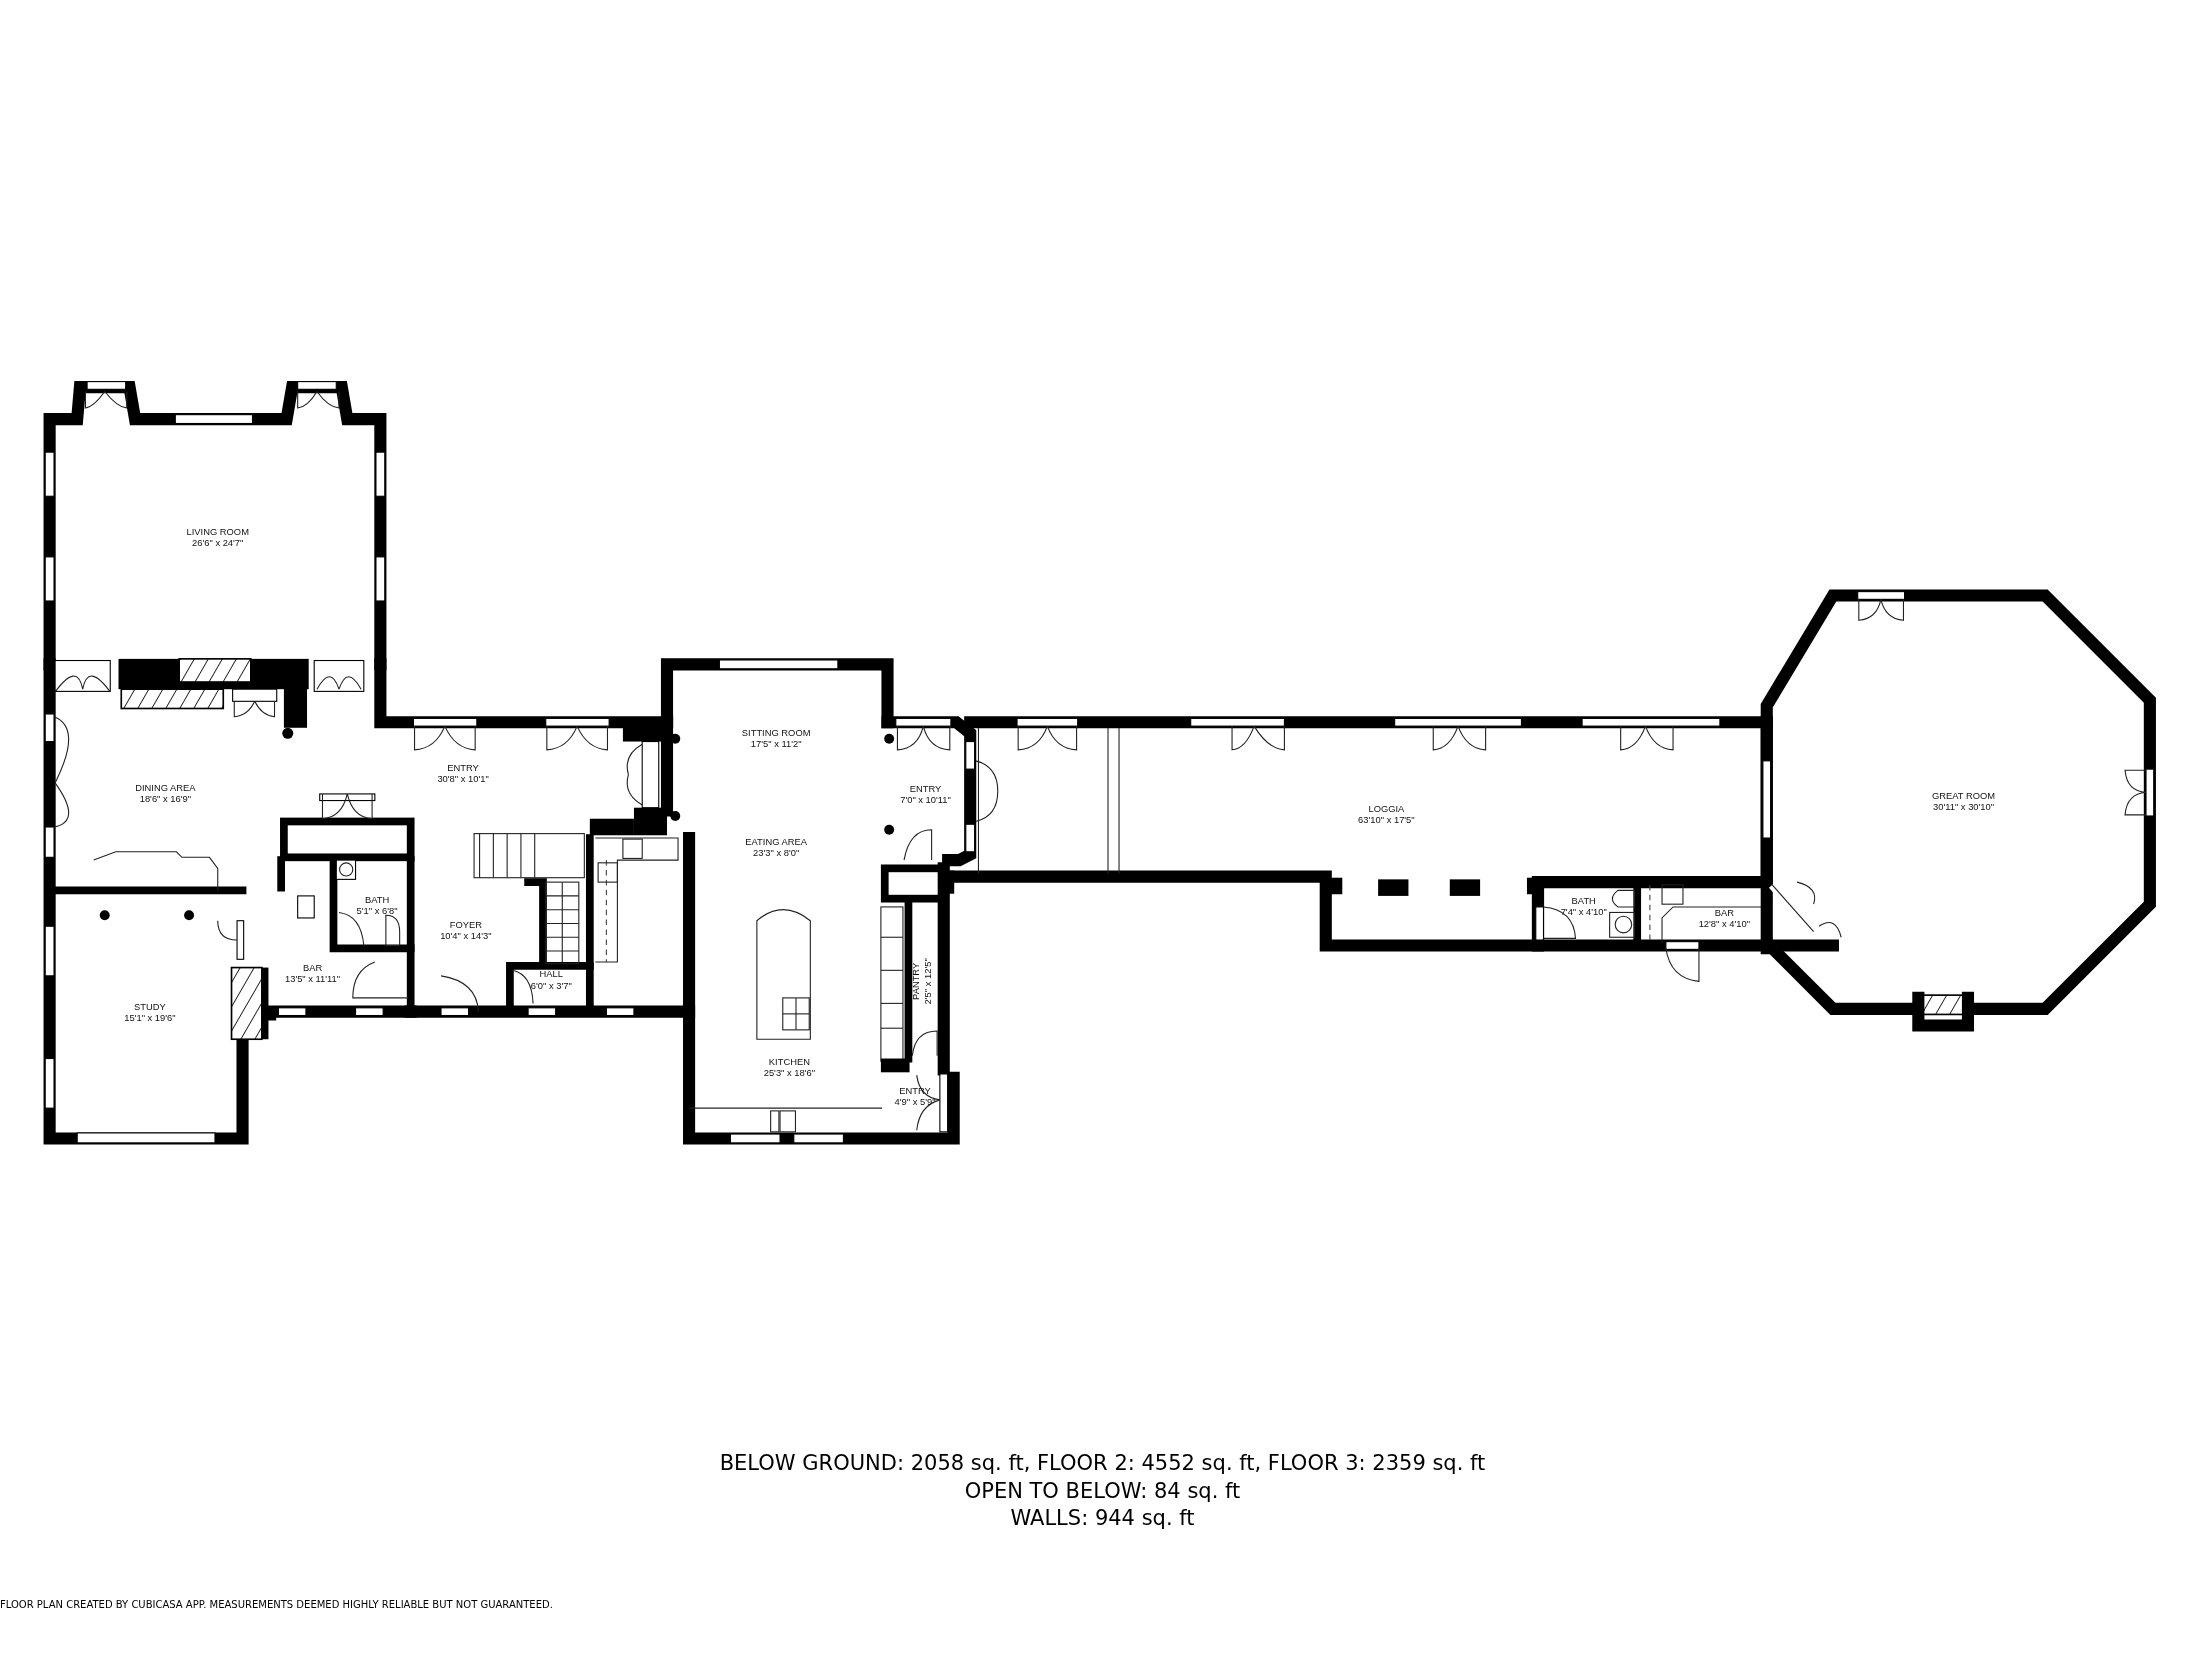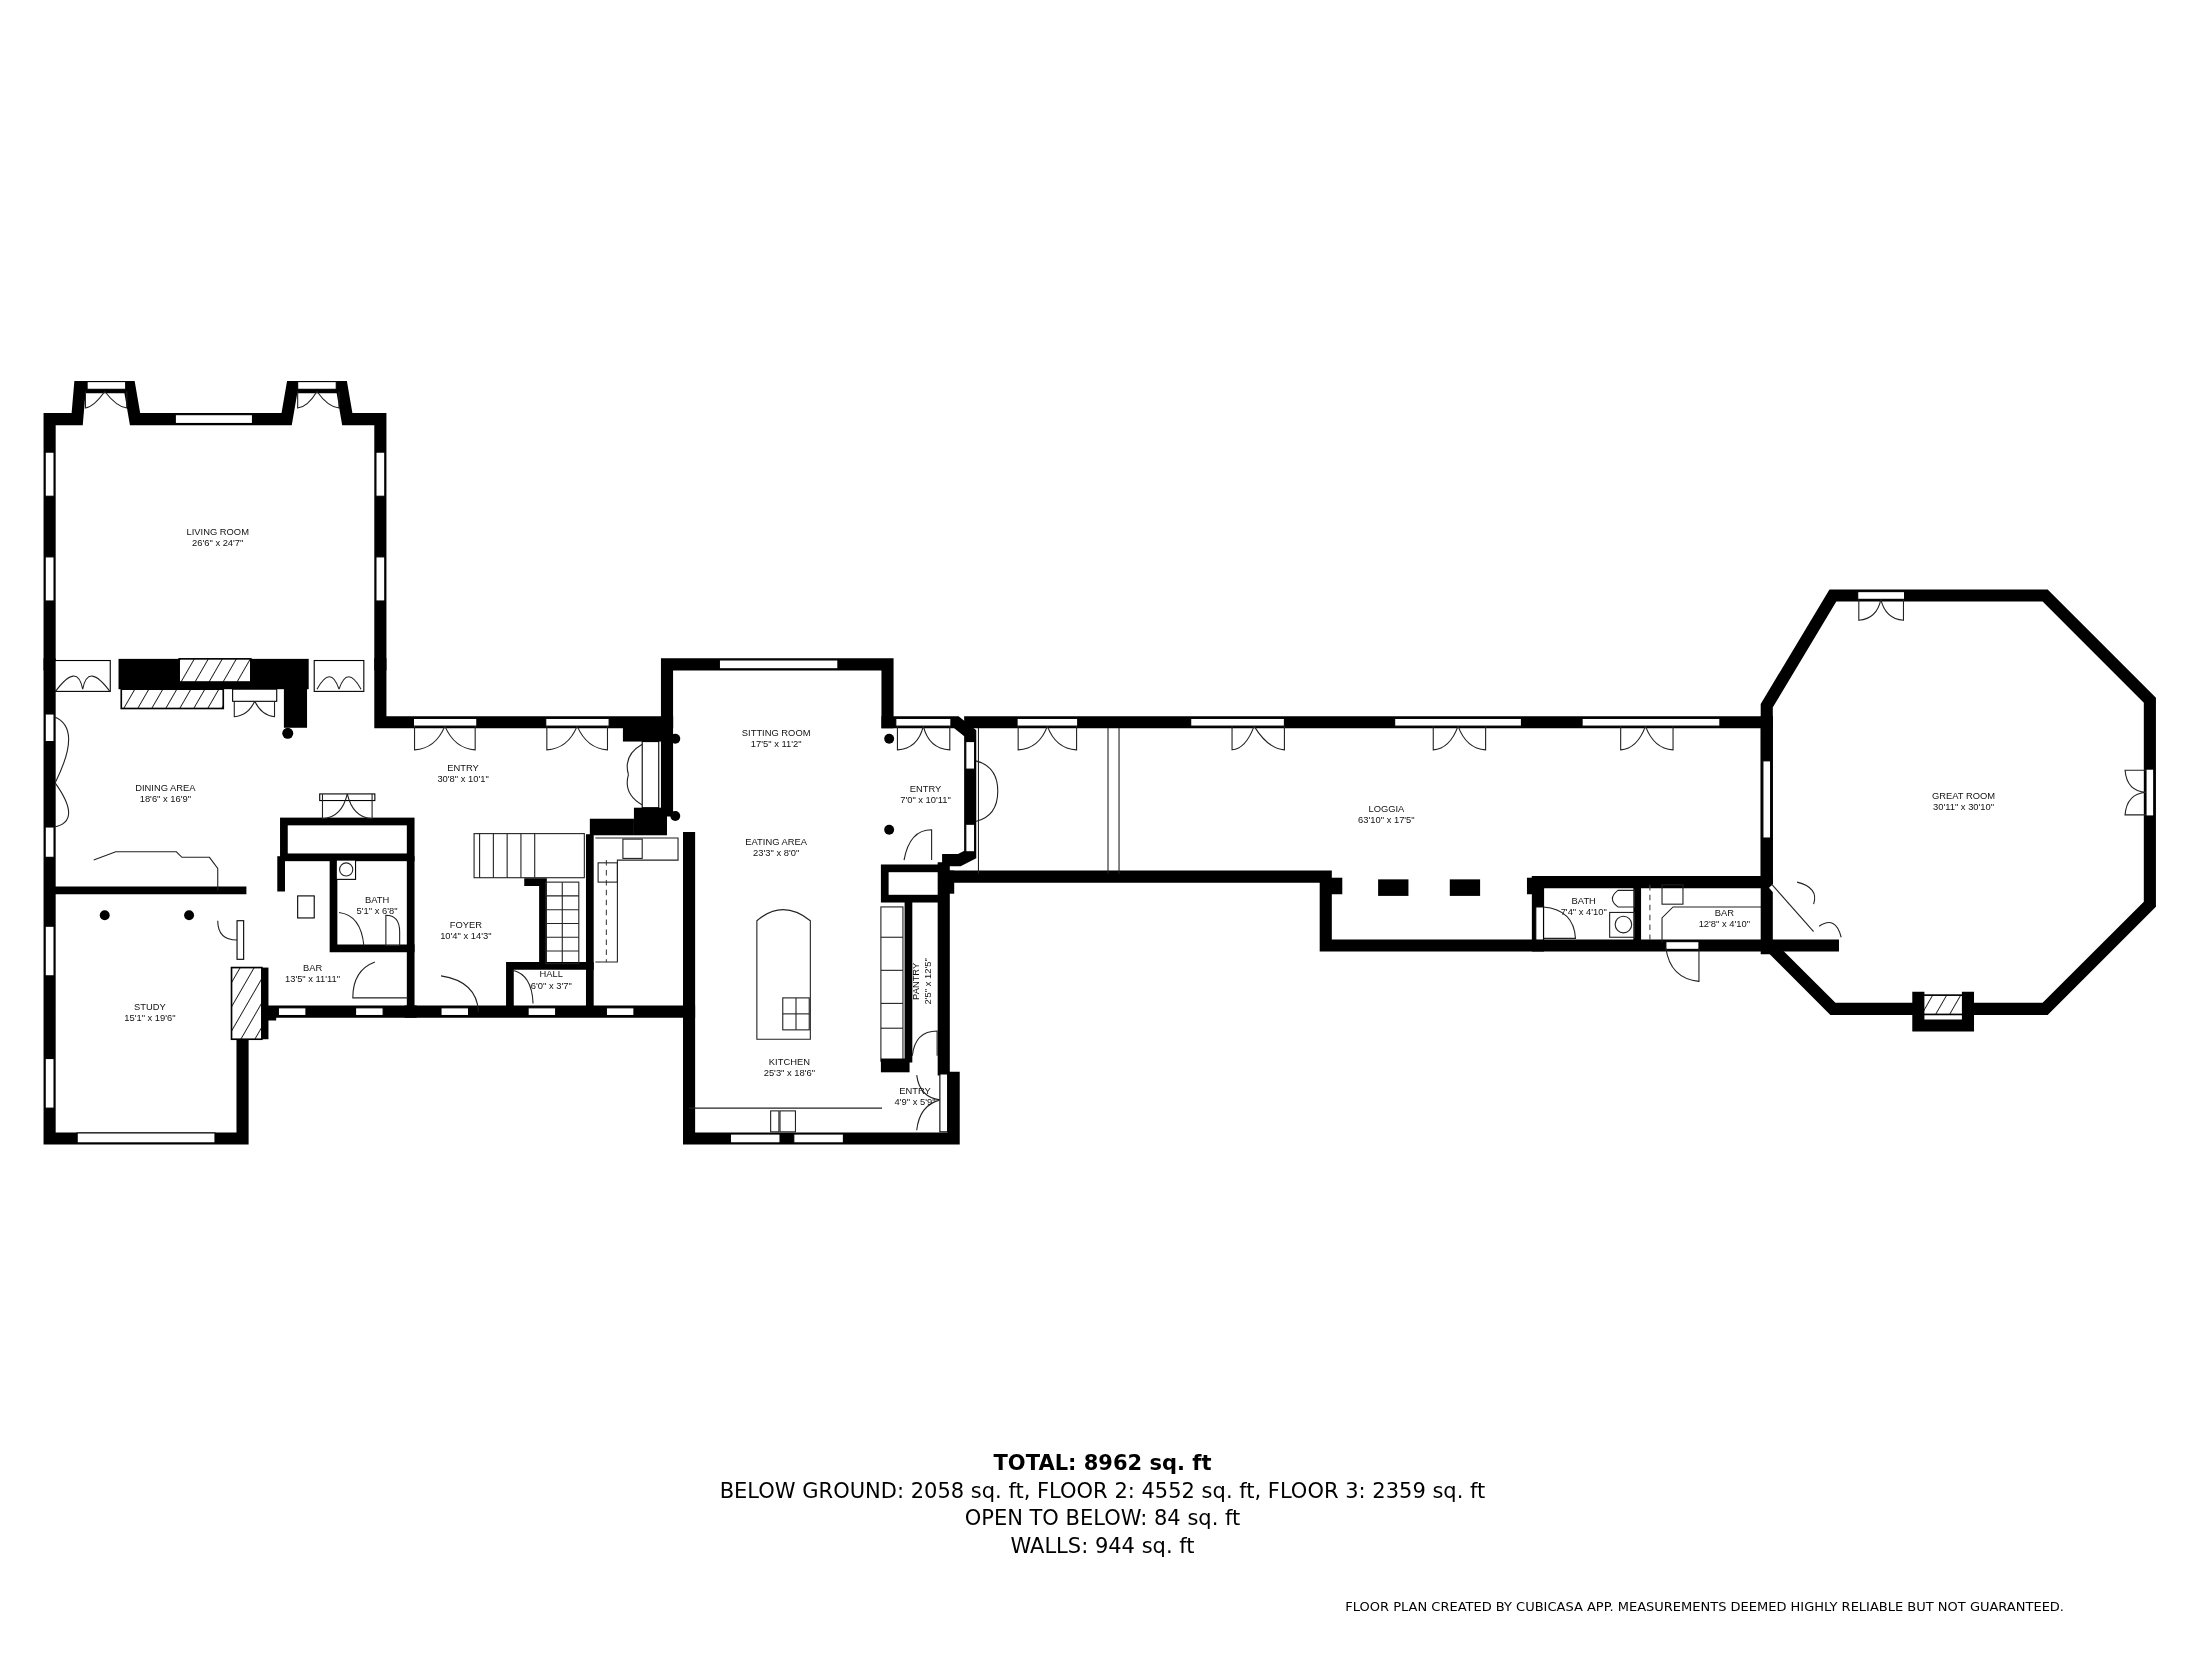--- a/index.html
+++ b/index.html
@@ -10,21 +10,21 @@
   .fill-black { fill: #000; }
   .win { fill: #fff; stroke: #000; stroke-width: 2; }
   .line { fill: none; stroke: #222; stroke-width: 2; }
   .dash { fill: none; stroke: #444; stroke-width: 2; stroke-dasharray: 10 8; }
   .hatch { fill: url(#hatch); stroke: #000; stroke-width: 3; }
   .room-label { font-family: "Liberation Sans", sans-serif; font-size: 17px; fill: #111; text-anchor: middle; }
   .room-dim { font-family: "Liberation Sans", sans-serif; font-size: 17px; fill: #111; text-anchor: middle; }
   #summary { position: absolute; left: 0; width: 2205px; top: 1450px; text-align: center; font-family: "DejaVu Sans", sans-serif; color: #000; }
   #summary .total { font-size: 21px; font-weight: bold; line-height: 27.6px; }
   #summary .row { font-size: 21px; line-height: 27.6px; }
-  #disclaimer { position: absolute; left: 0; width: 2064px; top: 1599px; text-align: right; font-family: "DejaVu Sans", sans-serif; font-size: 13px; color: #000; }
+  #disclaimer { position: absolute; left: 0; width: 2064px; top: 1599px; text-align: left; font-family: "DejaVu Sans", sans-serif; font-size: 10px; color: #000; }
 </style>
 </head>
 <body>
 
 <svg id="plan" viewBox="0 0 4000 3000" xmlns="http://www.w3.org/2000/svg">
   <defs>
     <pattern id="hatch" patternUnits="userSpaceOnUse" width="22" height="22" patternTransform="rotate(30)">
       <rect width="22" height="22" fill="#fff"></rect>
       <line x1="0" y1="0" x2="0" y2="22" stroke="#000" stroke-width="3"></line>
     </pattern>
@@ -324,20 +324,19 @@
       <text class="room-dim" x="3128" y="1682">12'8" x 4'10"</text>
     </g>
     <g>
       <text class="room-label" x="3562" y="1449">GREAT ROOM</text>
       <text class="room-dim" x="3562" y="1469">30'11" x 30'10"</text>
     </g>
   </g>
 </svg>
 
 <div id="summary">
-  <div class="total">TOTAL: 8962 sq. ft</div>
   <div class="row">BELOW GROUND: 2058 sq. ft, FLOOR 2: 4552 sq. ft, FLOOR 3: 2359 sq. ft</div>
   <div class="row">OPEN TO BELOW: 84 sq. ft</div>
   <div class="row">WALLS: 944 sq. ft</div>
 </div>
 
 <div id="disclaimer">FLOOR PLAN CREATED BY CUBICASA APP. MEASUREMENTS DEEMED HIGHLY RELIABLE BUT NOT GUARANTEED.</div>
 
 
 </body></html>

